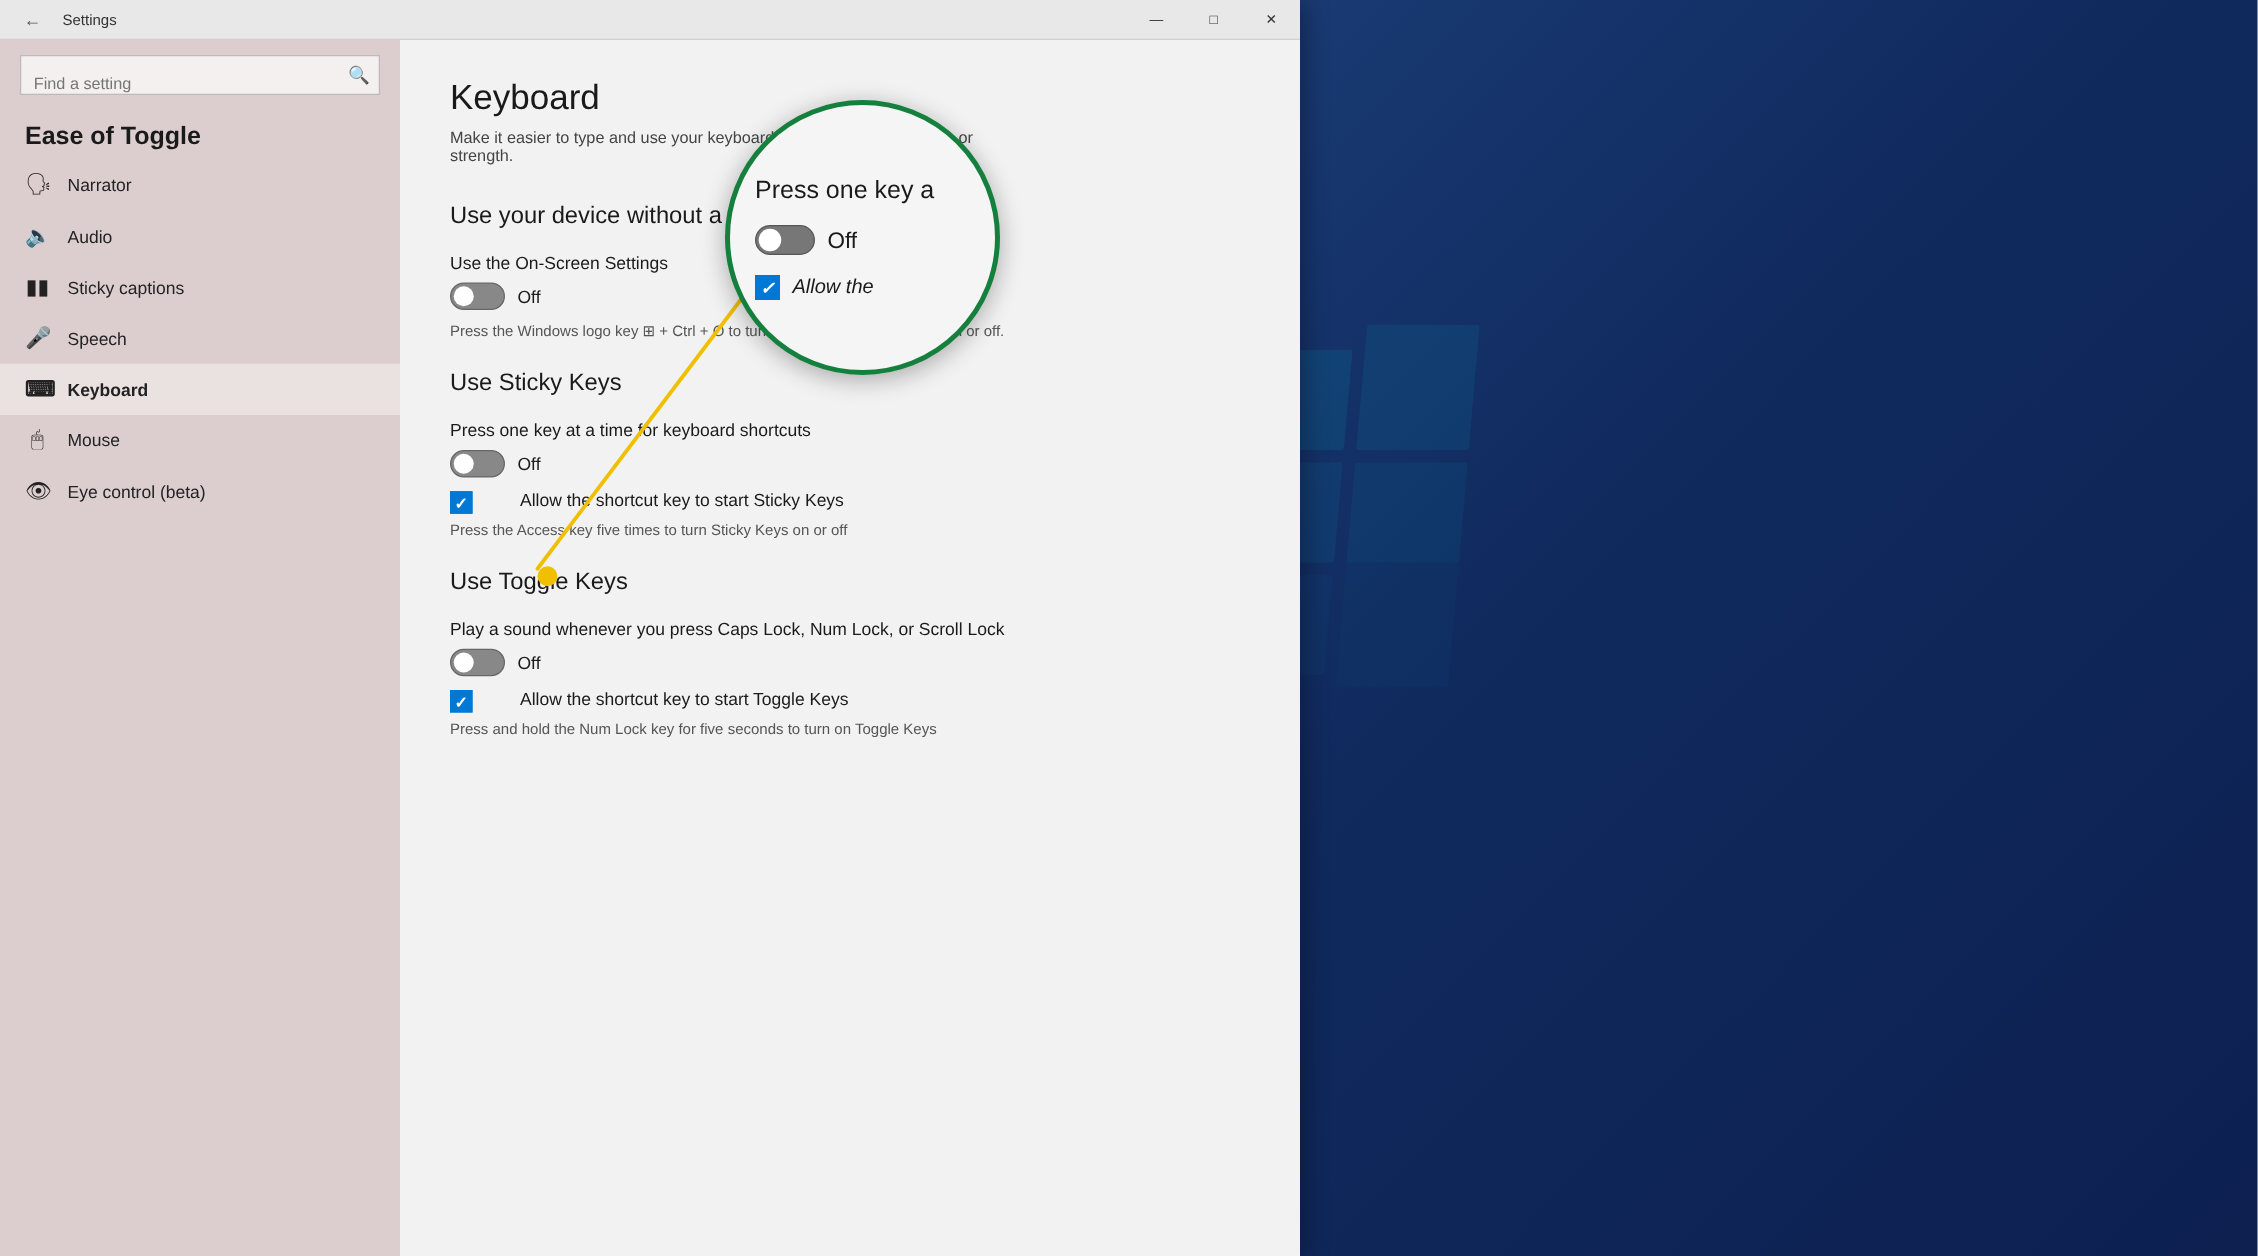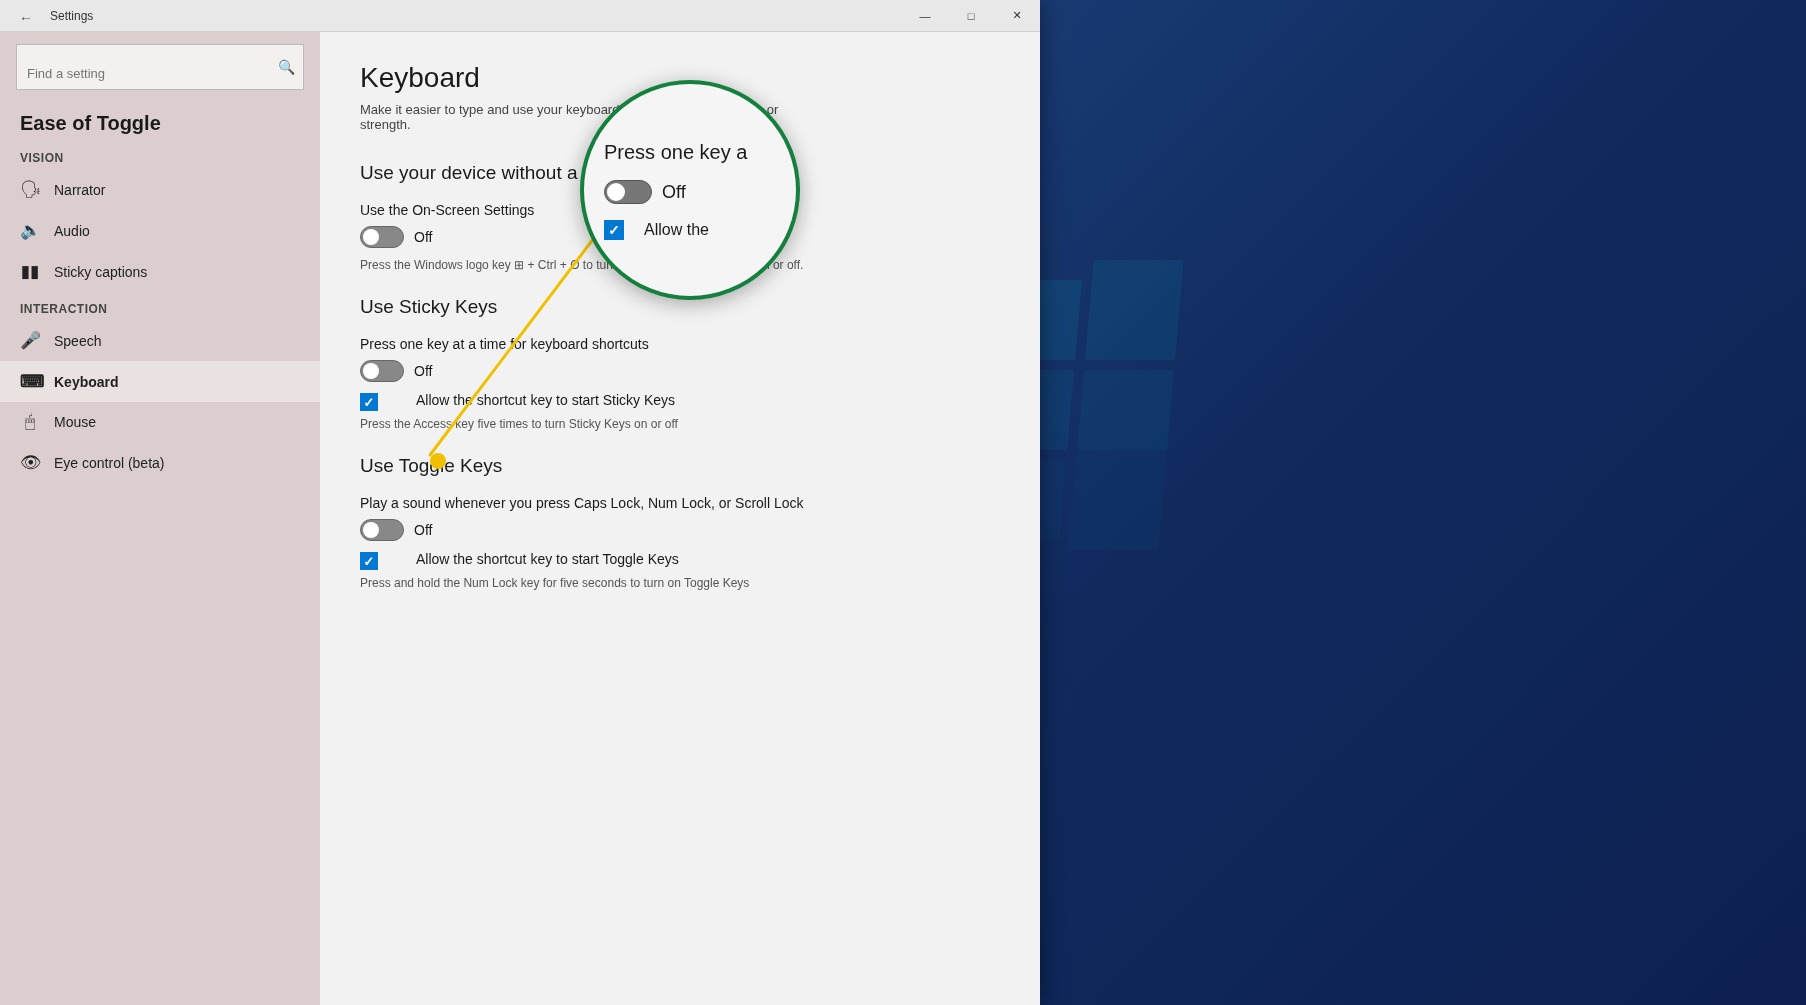--- a/index.html
+++ b/index.html
@@ -112,21 +112,21 @@
       overflow-y: auto;
       padding-bottom: 20px;
     }
 
     .sidebar-search {
       margin: 12px 16px;
       position: relative;
     }
     .sidebar-search input {
       width: 100%;
-      height: 46px;
+      height: 32px;
       background: rgba(255,255,255,0.7);
       border: 1px solid #bbb;
       padding: 12px 32px 0 10px;
       font-size: 13px;
       color: #0369a1;
       outline: none;
     }
     .sidebar-search-icon {
       position: absolute;
       right: 8px;
@@ -328,21 +328,22 @@
     }
     .magnifier-off-label {
       font-size: 18px;
       font-weight: 400;
       color: #1a1a1a;
     }
 
     .magnifier-checkbox-row {
       display: flex;
       align-items: center;
-      gap: 20px;
+      gap: 10px;
+      font-style: italic;
     }
     .magnifier-checkbox {
       width: 20px;
       height: 20px;
       background: #0078d4;
       border: 1px solid #0078d4;
       display: flex;
       align-items: center;
       justify-content: center;
       flex-shrink: 0;
@@ -417,36 +418,34 @@
   <div class="main-content">
 
     <div class="sidebar">
       <div class="sidebar-search">
         <input type="text" placeholder="Find a setting" style="">
         <span class="sidebar-search-icon">🔍</span>
       </div>
 
       <div class="sidebar-section-title">Ease of Toggle</div>
 
-      <div class="sidebar-category">Vision</div>
       <div class="sidebar-item">
         <span class="sidebar-item-icon">🗣</span>
         <span>Narrator</span>
       </div>
 
       <div class="sidebar-item">
         <span class="sidebar-item-icon">🔈</span>
         <span>Audio</span>
       </div>
       <div class="sidebar-item">
         <span class="sidebar-item-icon">▮▮</span>
         <span>Sticky captions</span>
       </div>
 
-      <div class="sidebar-category">Interaction</div>
       <div class="sidebar-item">
         <span class="sidebar-item-icon">🎤</span>
         <span>Speech</span>
       </div>
       <div class="sidebar-item active">
         <span class="sidebar-item-icon">⌨</span>
         <span>Keyboard</span>
       </div>
       <div class="sidebar-item">
         <span class="sidebar-item-icon">🖱</span>

